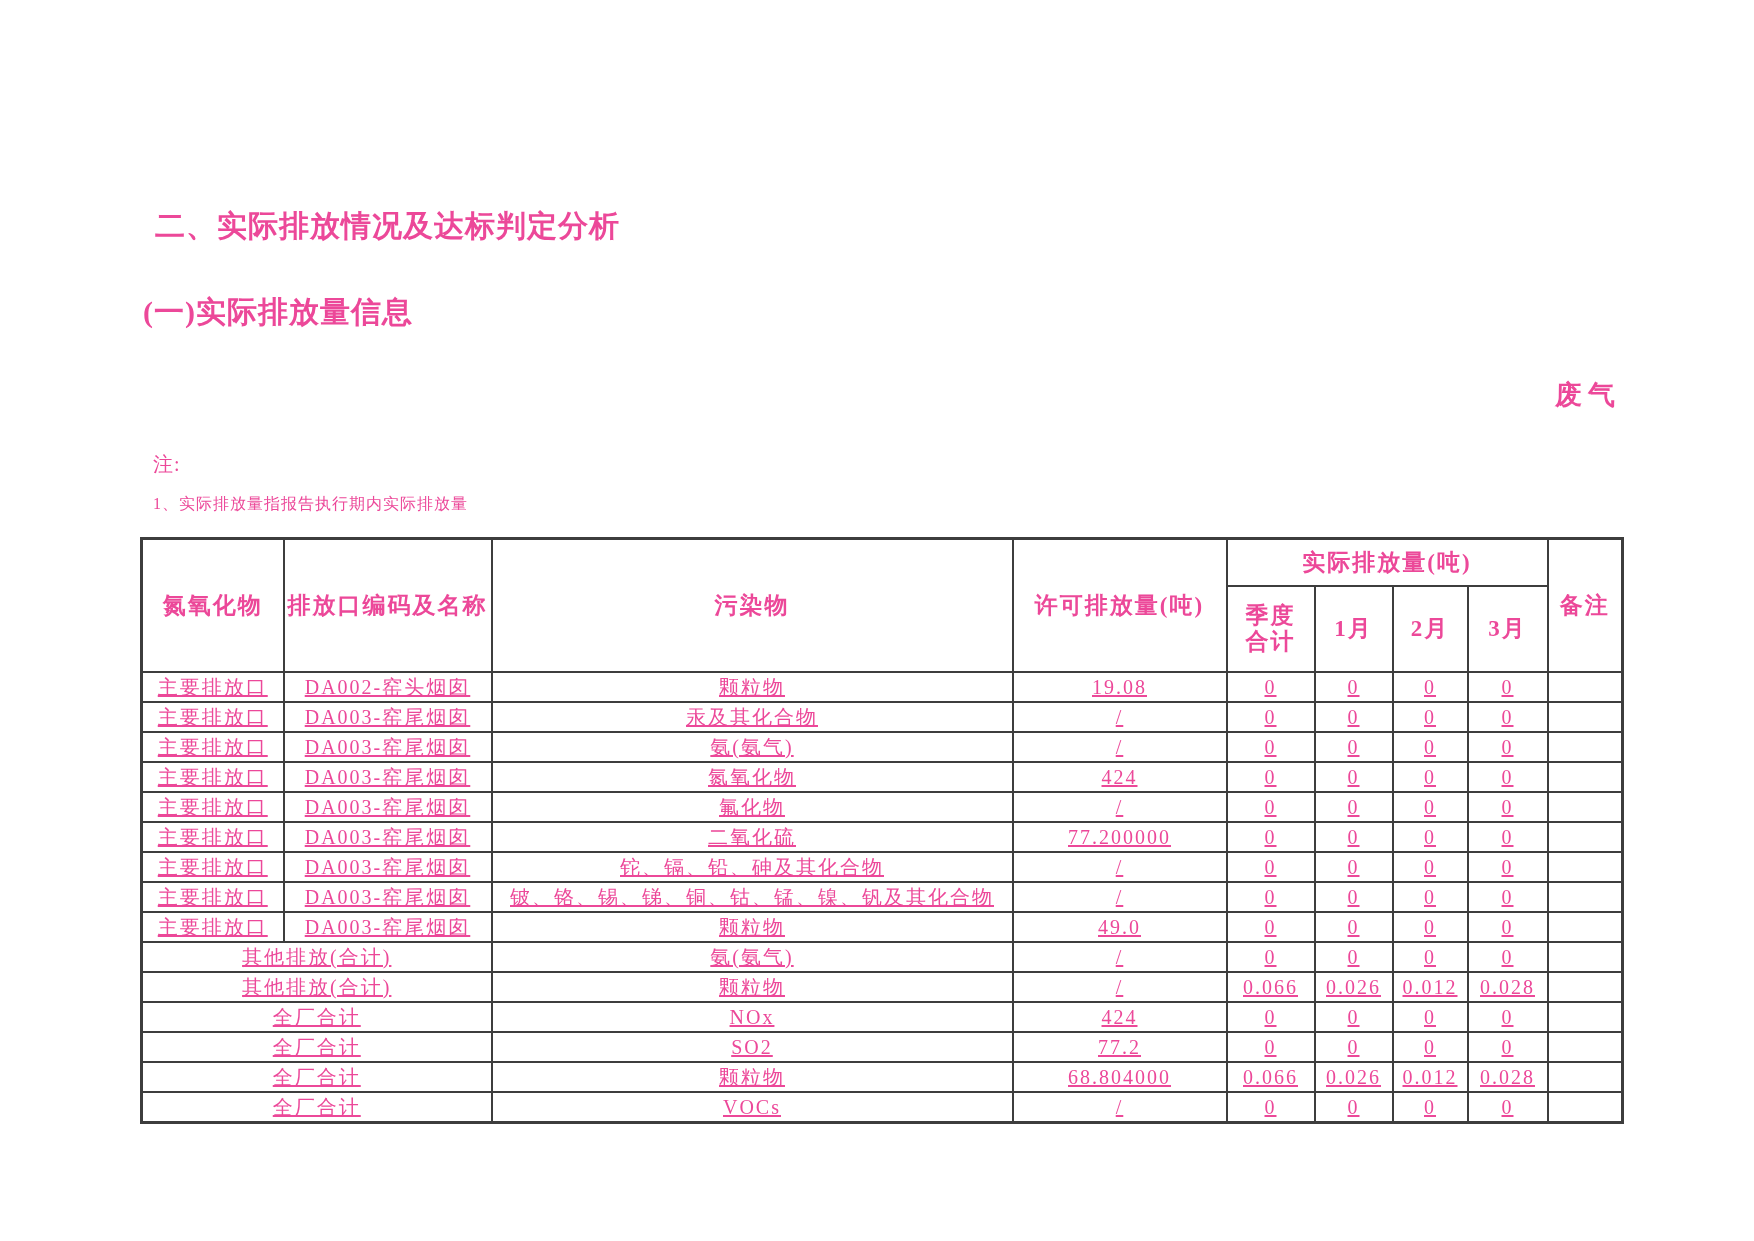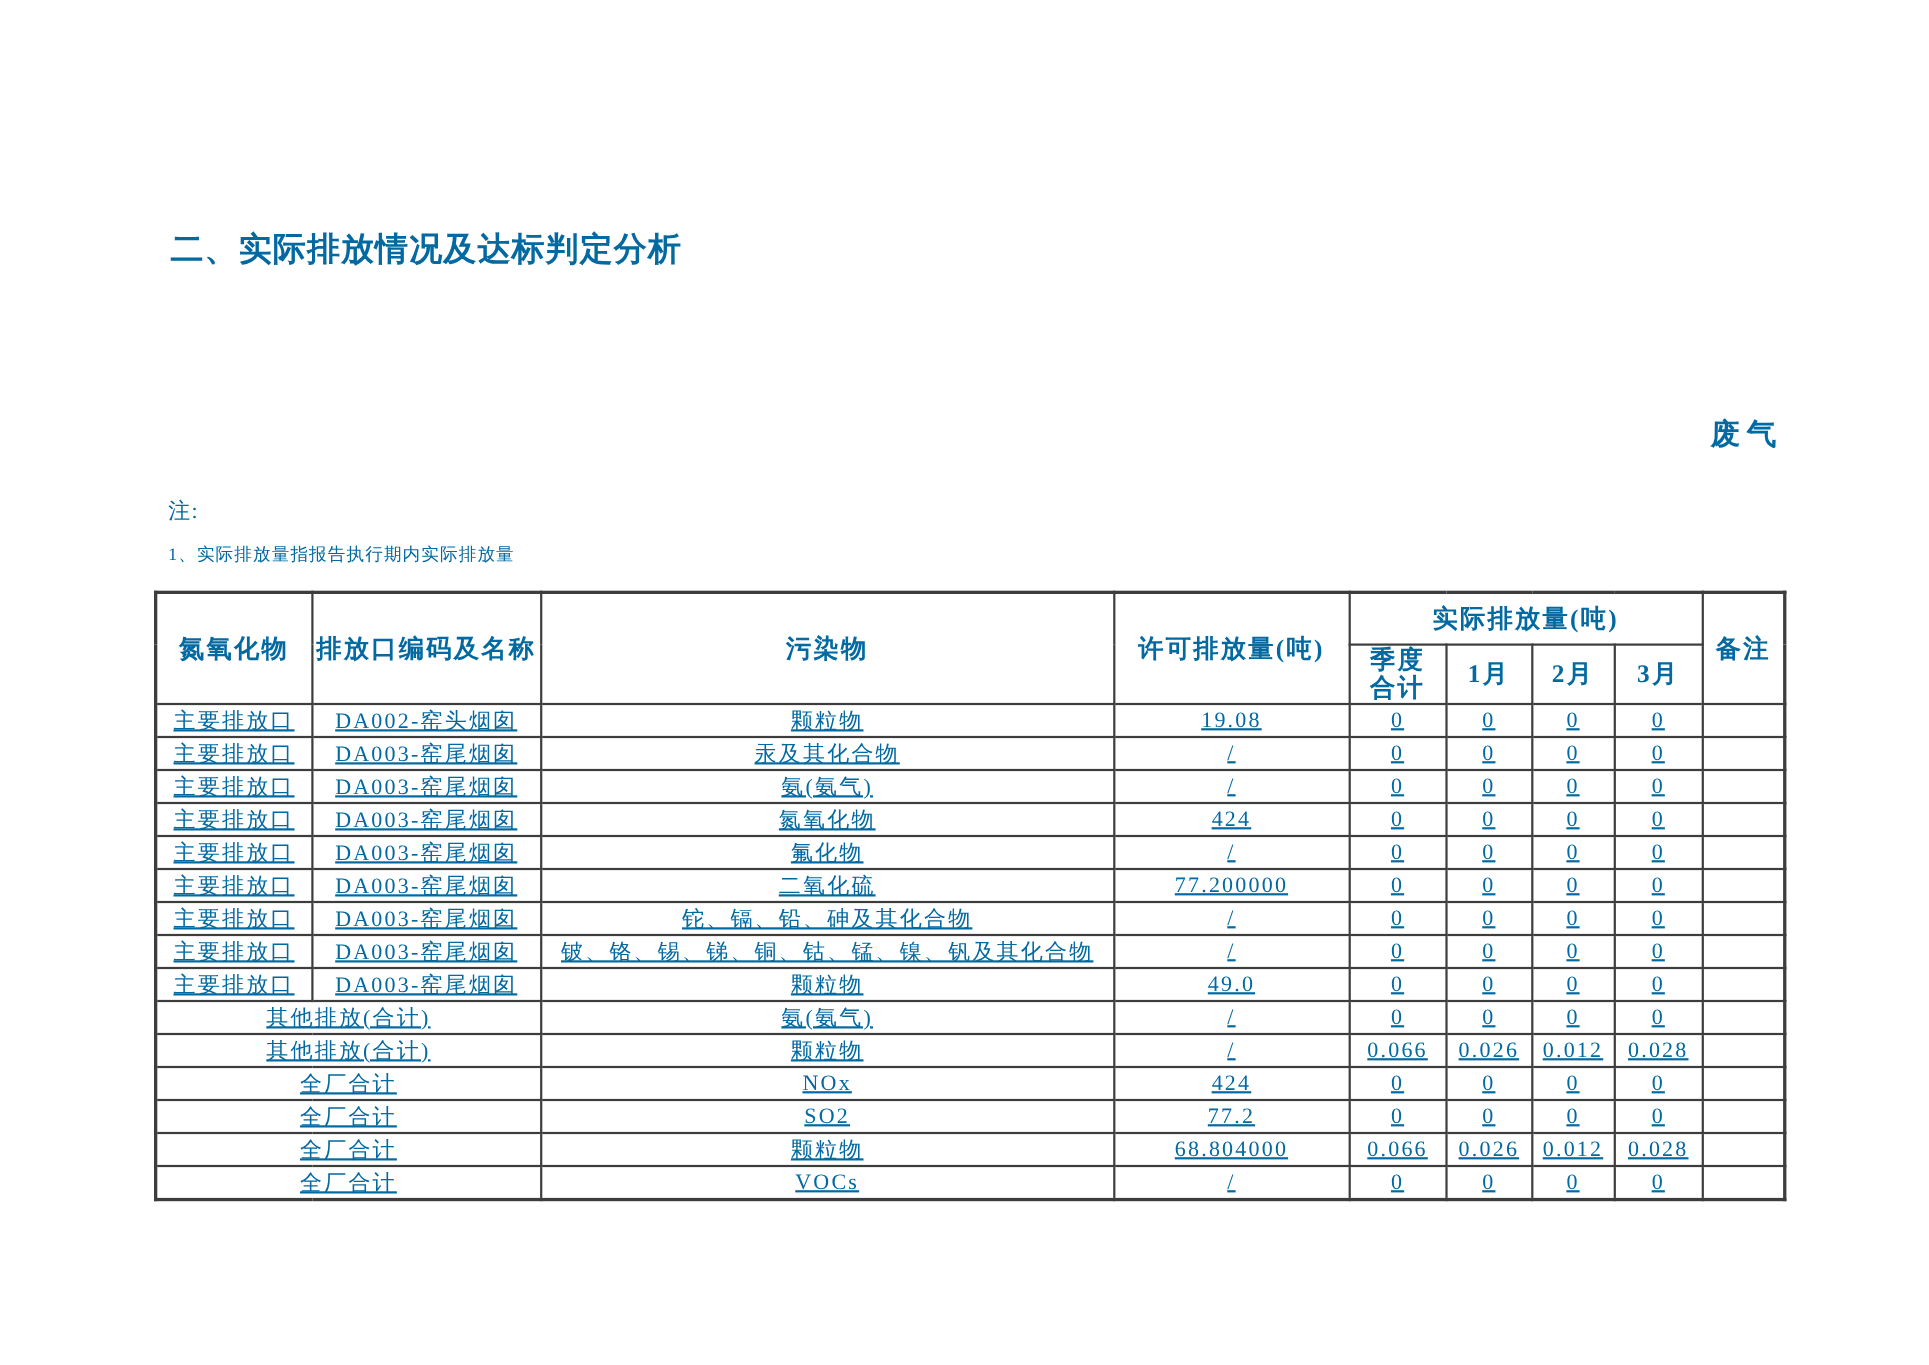--- a/index.html
+++ b/index.html
@@ -2,21 +2,21 @@
 <html><head>
 <meta charset="utf-8">
 <style>
   html,body{margin:0;padding:0;background:#ffffff;}
   .page{
     position:relative;
     width:1754px;
     height:1241px;
     background:#ffffff;
     font-family:"Liberation Serif","DejaVu Serif",serif;
-    color:#0369a1;
+    color:#ec4899;
     overflow:hidden;
   }
   .section-title{
     position:absolute;
     left:155px; top:206px;
     font-size:30px;
     font-weight:bold;
     letter-spacing:1px;
     white-space:nowrap;
   }
@@ -72,33 +72,34 @@
   }
   .emissions-table thead th{
     font-weight:bold;
     font-size:23px;
   }
   .emissions-table thead tr.hrow-1{height:47px;}
   .emissions-table thead tr.hrow-2{height:50px;}
   .emissions-table tbody tr{height:30px;text-decoration:underline;}
   .th-quarter-inner{
     width:50px;
-    margin:0 auto;
+    margin:16px auto;
     white-space:normal;
     line-height:1.15;
     text-align:center;
   }
 </style>
 </head>
 <body>
 
 <div class="page">
 
   <div class="section-title">二、实际排放情况及达标判定分析</div>
 
+  <div class="subsection-title">(一)实际排放量信息</div>
 
   <div class="gas-title">废气</div>
 
   <div class="note-label">注:</div>
 
   <div class="note-item">1、实际排放量指报告执行期内实际排放量</div>
 
   <table class="emissions-table">
     <colgroup>
       <col style="width:142px">

